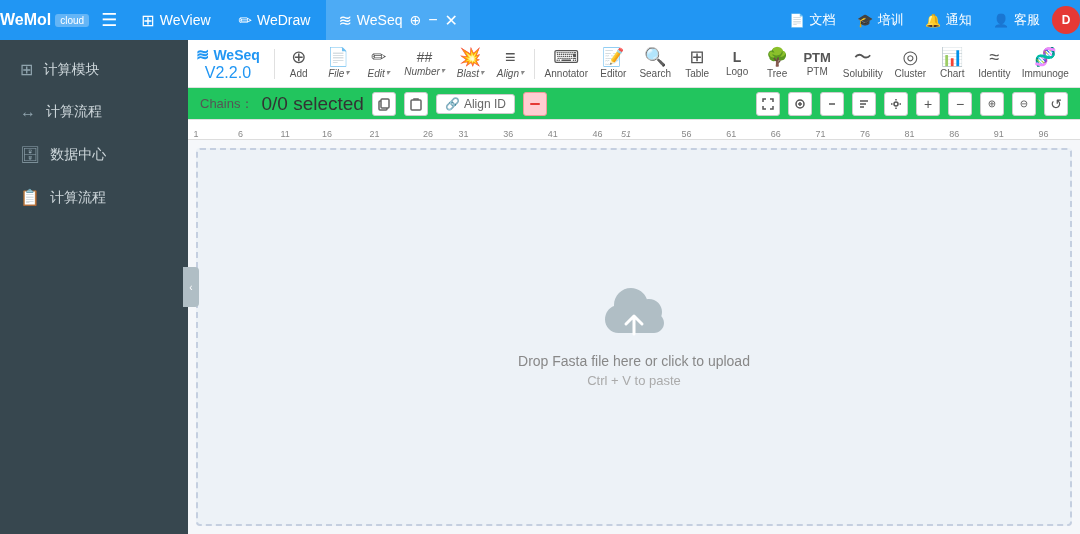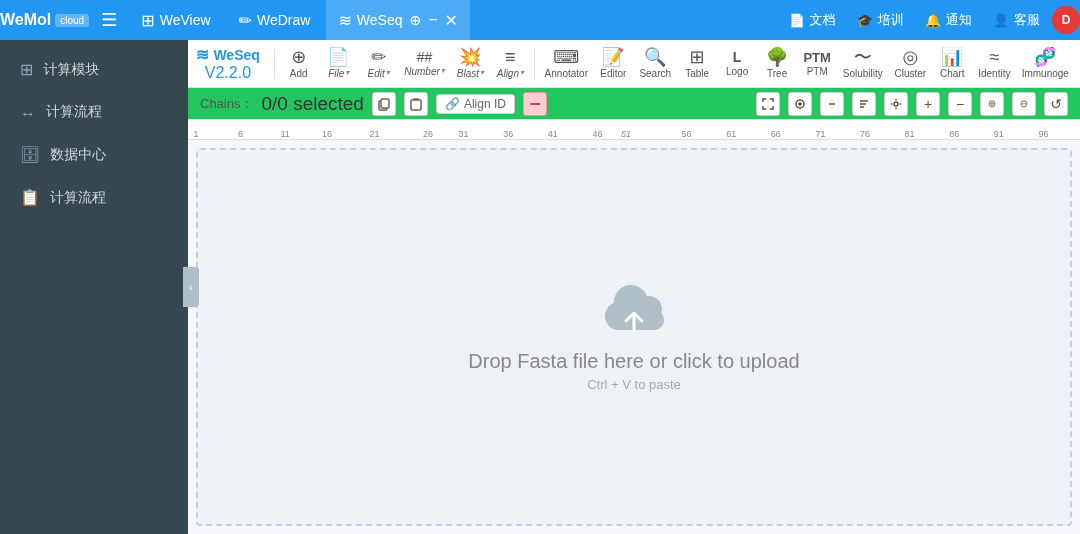--- a/index.html
+++ b/index.html
@@ -303,21 +303,21 @@
       background: #edf2f7;
       border: 2px dashed #c5cfe0;
       margin: 8px;
       border-radius: 4px;
     }
     .cloud-upload-icon {
       width: 70px;
       height: 55px;
       margin-bottom: 12px;
     }
-    .drop-text { font-size: 20px; color: #888; }
+    .drop-text { font-size: 14px; color: #888; }
     .drop-subtext { font-size: 13px; color: #aaa; margin-top: 4px; }
   </style>
 </head>
 <body>
 
 <div class="top-nav">
   <div class="logo-area">
     <span class="logo-text">WeMol</span>
     <span class="cloud-badge">cloud</span>
   </div>

